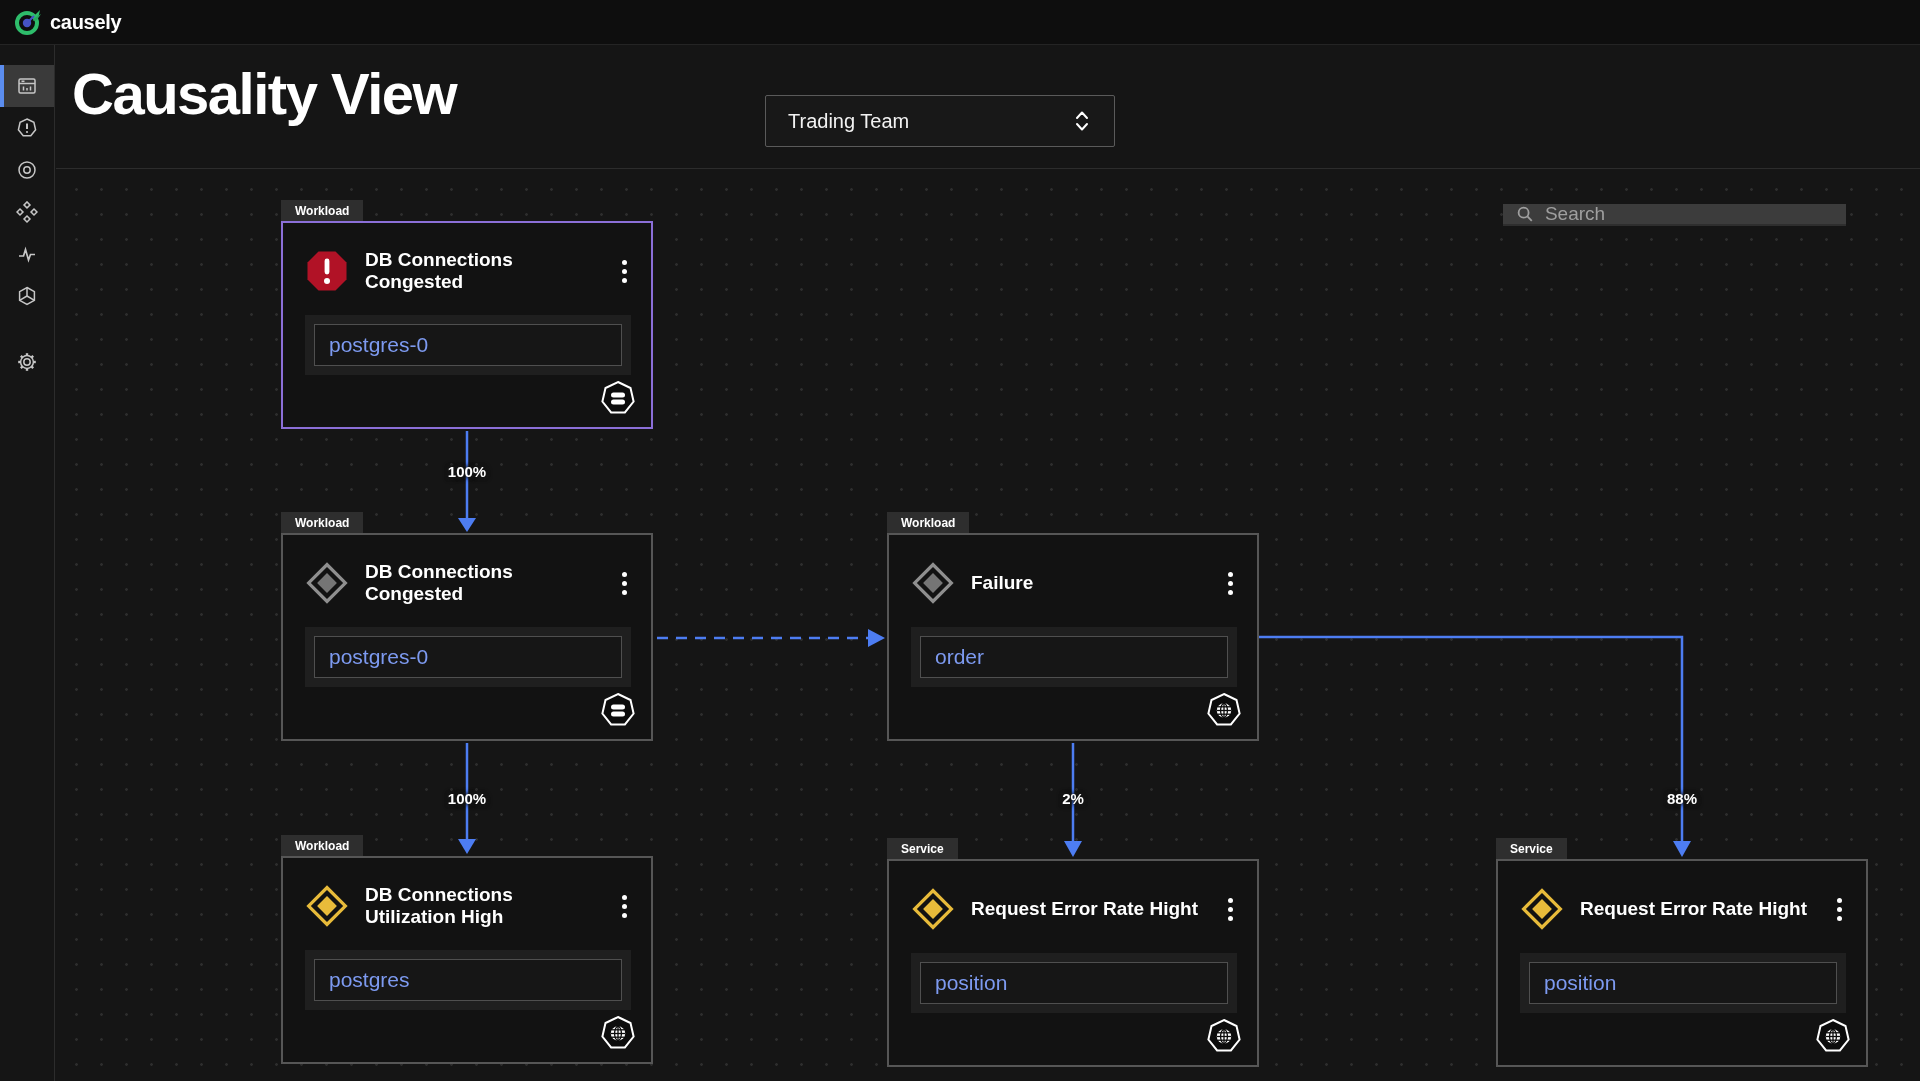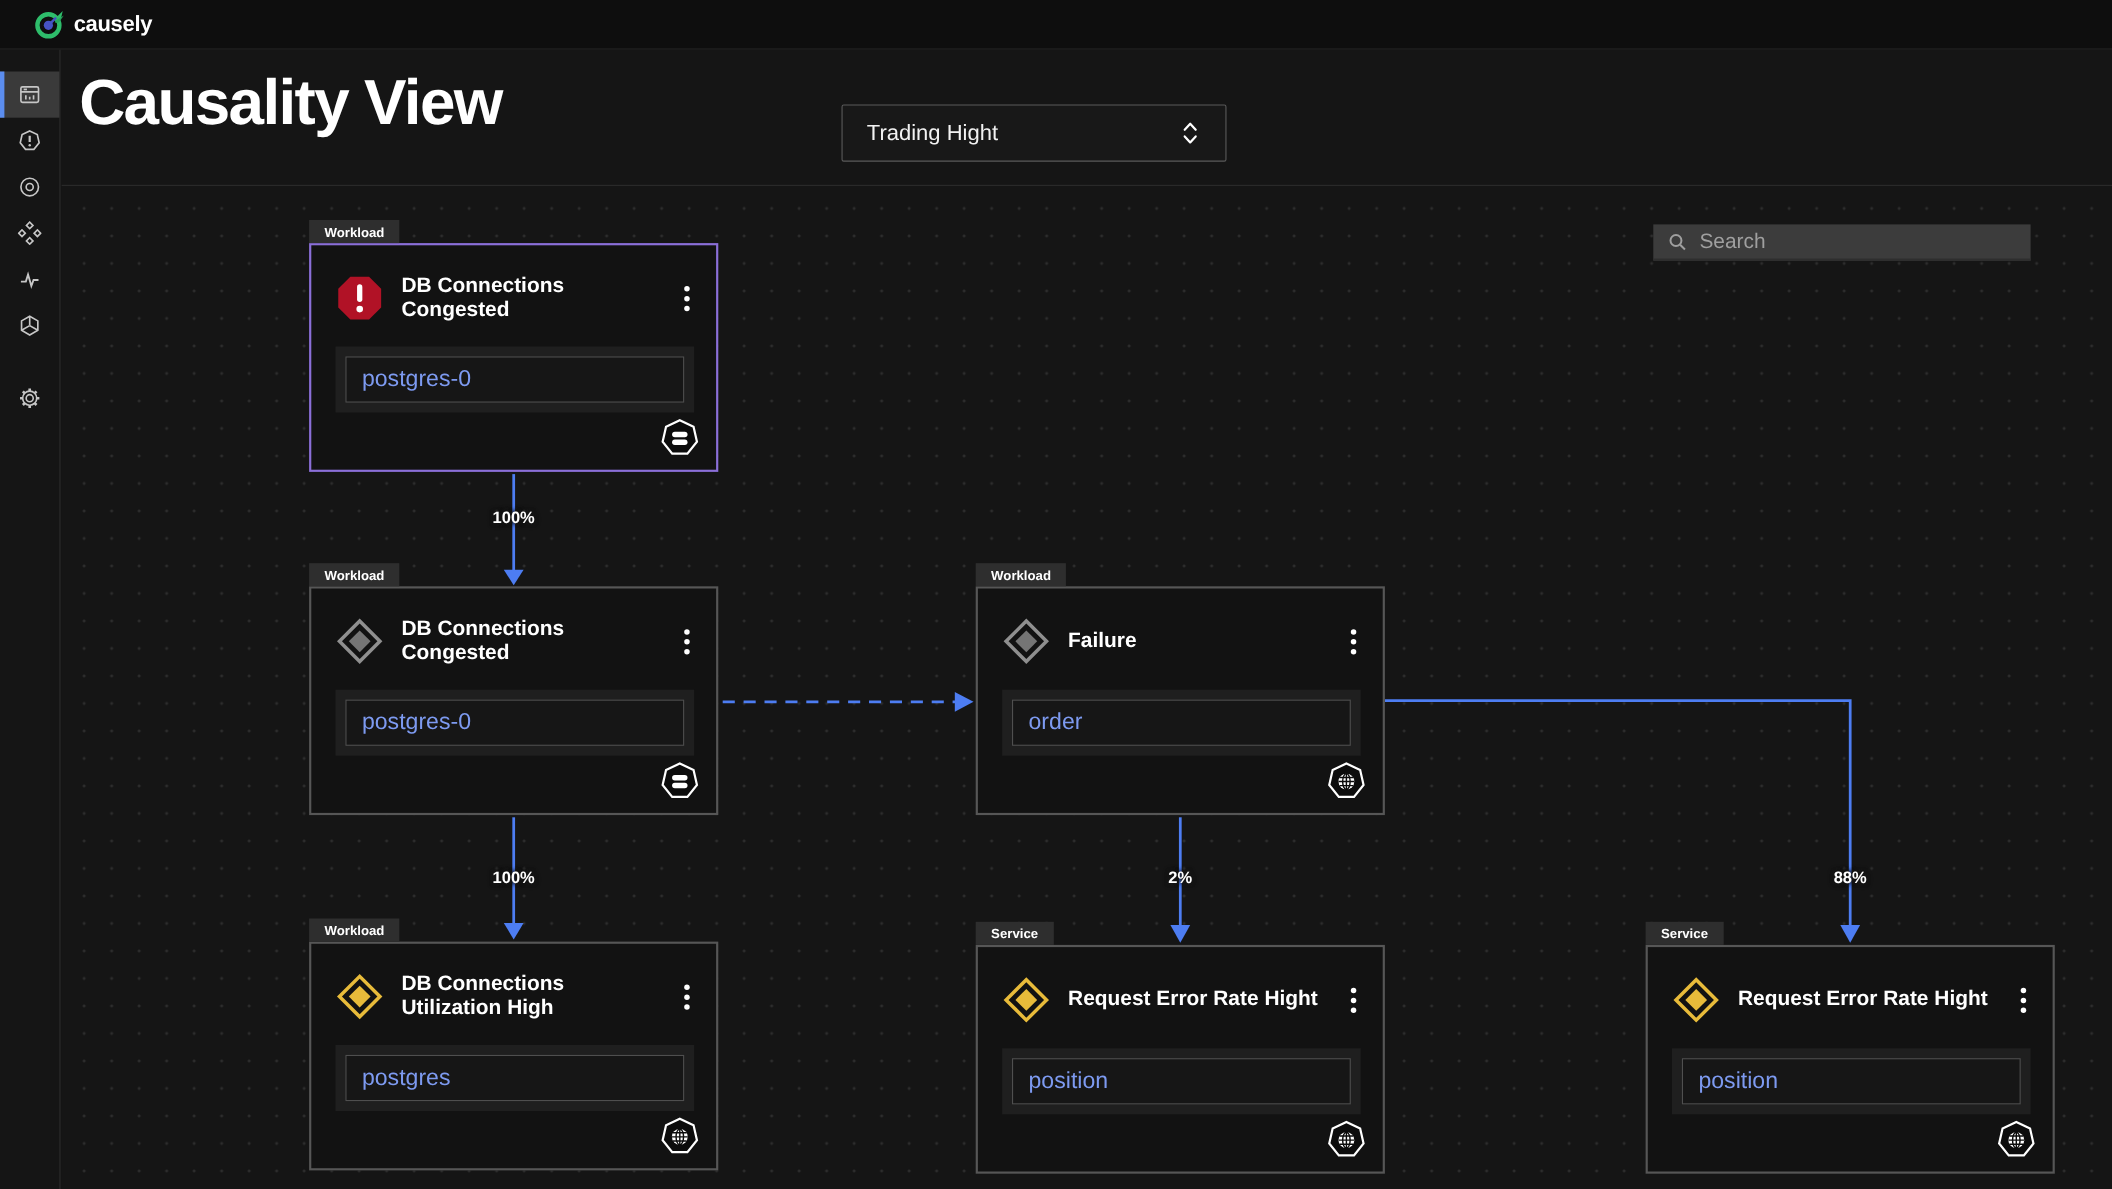--- a/index.html
+++ b/index.html
@@ -1,21 +1,21 @@
 <!DOCTYPE html>
 <html><head>
 <meta charset="utf-8">
 <style>
   * { margin:0; padding:0; box-sizing:border-box; }
   html,body { width:1920px; height:1081px; background:#151515; overflow:hidden;
               font-family:"Liberation Sans", sans-serif; color:#fff; }
 
   
   .topbar { position:absolute; left:0; top:0; width:1920px; height:45px;
-            background:#0e0e0e; display:flex; align-items:center; padding-left:31px;
+            background:#0e0e0e; display:flex; align-items:center; padding-left:14px;
             border-bottom:1px solid #242424; z-index:30; }
   .logo { display:flex; align-items:center; gap:8px; cursor:pointer; }
   .logo-text { font-size:20px; font-weight:700; letter-spacing:-0.3px; }
 
   
   .sidebar { position:absolute; left:0; top:45px; width:55px; height:1036px;
              background:#151515; border-right:1px solid #2c2c2c; z-index:20;
              display:flex; flex-direction:column; align-items:stretch; padding-top:20px; }
   .side-item { height:42px; display:flex; align-items:center; justify-content:center;
                margin-bottom:0; cursor:pointer; border-left:4px solid transparent;
@@ -60,21 +60,21 @@
   .ntitle { font-size:19px; font-weight:700; line-height:22px; max-width:210px; }
   .kebab { margin-left:auto; display:flex; flex-direction:column; gap:4px;
            padding:4px 6px; cursor:pointer; }
   .kebab i { width:5px; height:5px; border-radius:50%; background:#fff; display:block; }
   .panel { margin:22px 20px 0 22px; background:#1f1f1f; padding:9px; }
   .entity-box { border:1px solid #4f4f4f; background:#161616; padding:8px 14px; cursor:pointer; }
   .entity { font-size:21px; color:#7d9af0; }
   .badge { position:absolute; right:14px; bottom:10px; width:38px; height:38px; }
 
   
-  .search { position:absolute; right:74px; top:35px; width:343px; height:33px;
+  .search { position:absolute; right:74px; top:35px; width:343px; height:22px;
             background:#3c3c3c; border-bottom:2px solid #2e2e2e; display:flex;
             align-items:center; padding:0 12px; z-index:8; }
   .search input { background:transparent; border:none; outline:none; color:#cfcfcf;
                   font-size:19px; font-family:"Liberation Sans", sans-serif; width:100%;
                   margin-left:10px; }
   .search input::placeholder { color:#9f9f9f; }
 </style>
 </head>
 <body>
 
@@ -150,21 +150,21 @@
         <line x1="4.8" y1="17.2" x2="6.5" y2="15.5"></line>
           <line x1="15.5" y1="6.5" x2="17.2" y2="4.8"></line>
       </g>
     </svg>
   </div>
 </nav>
 
 <h1 class="page-title">Causality View</h1>
 
 <div class="team-select">
-  <span class="team-select-label">Trading Hight</span>
+  <span class="team-select-label">Trading Team</span>
   <svg width="20" height="26" viewBox="0 0 20 26" style="stroke:#fff; fill:none; stroke-width:2; stroke-linecap:round; stroke-linejoin:round;">
     <polyline points="5,10 10,4.5 15,10"></polyline>
     <polyline points="5,16 10,21.5 15,16"></polyline>
   </svg>
 </div>
 
 <div class="canvas">
 
   <div class="search">
     <svg width="22" height="22" viewBox="0 0 22 22" style="stroke:#9f9f9f; fill:none; stroke-width:2;">

